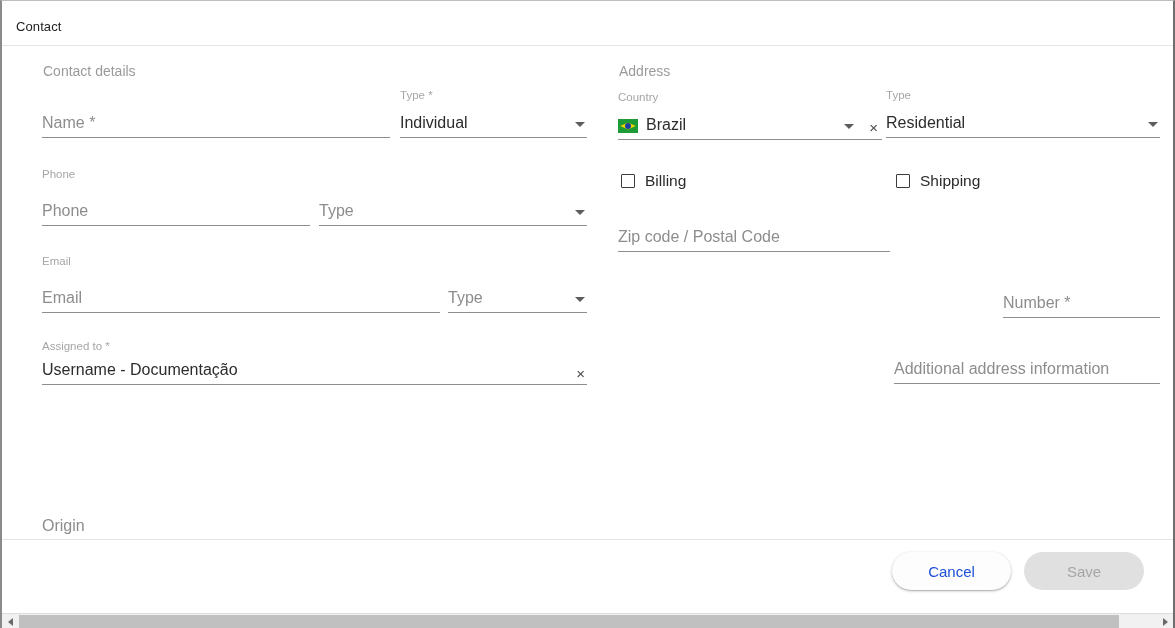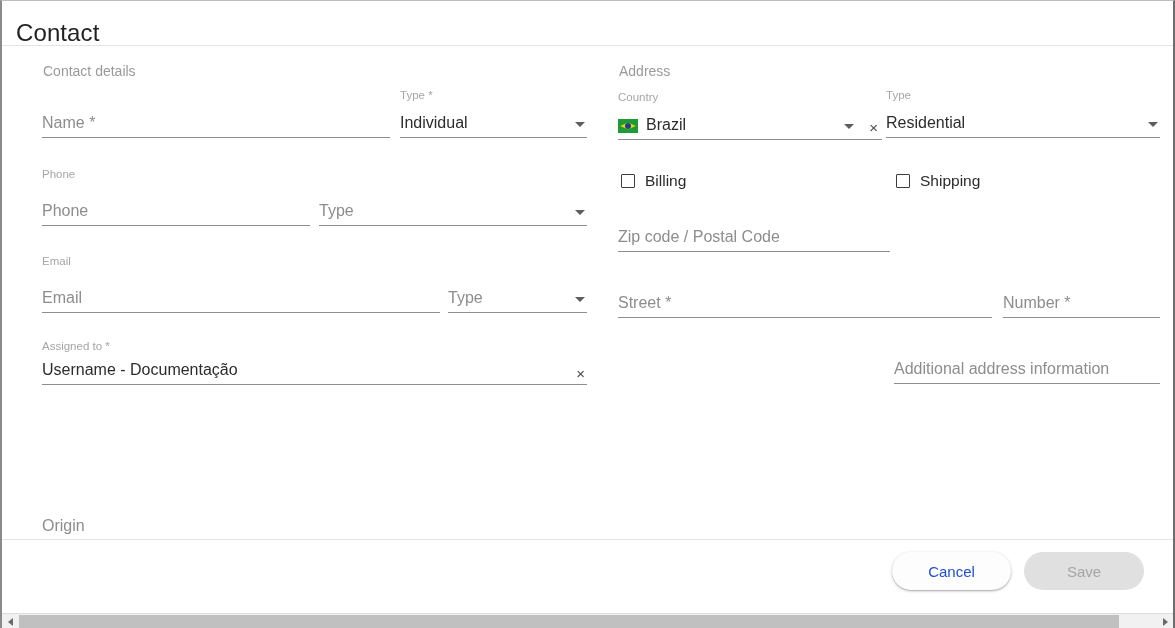--- a/index.html
+++ b/index.html
@@ -29,21 +29,21 @@
     left: 0; top: 0;
     width: 100%;
     height: 45px;
     box-sizing: border-box;
     border-bottom: 1px solid #e4e4e4;
   }
   .dialog-title {
     position: absolute;
     left: 14px;
     top: 18px;
-    font-size: 24px;
+    font-size: 13px;
     color: #222222;
     letter-spacing: .1px;
     text-align: right;
   }
 
   
   .form-body {
     position: absolute;
     left: 0;
     top: 45px;
@@ -353,24 +353,20 @@
       <div class="checkbox-row" style="left:278px; top:126px;">
         <span class="checkbox-box"></span>
         <span class="checkbox-label">Shipping</span>
       </div>
 
       <div class="field" style="left:0px; top:174px; width:272px; height:32px;">
         <div class="field-text placeholder">Zip code / Postal Code</div>
         <div class="field-line"></div>
       </div>
 
-      <div class="field" style="left:0px; top:240px; width:374px; height:32px;">
-        <div class="field-text placeholder">Street *</div>
-        <div class="field-line"></div>
-      </div>
 
       <div class="field" style="left:385px; top:240px; width:157px; height:32px;">
         <div class="field-text placeholder">Number *</div>
         <div class="field-line"></div>
       </div>
 
 
       <div class="field" style="left:276px; top:306px; width:266px; height:32px;">
         <div class="field-text placeholder">Additional address information</div>
         <div class="field-line"></div>

